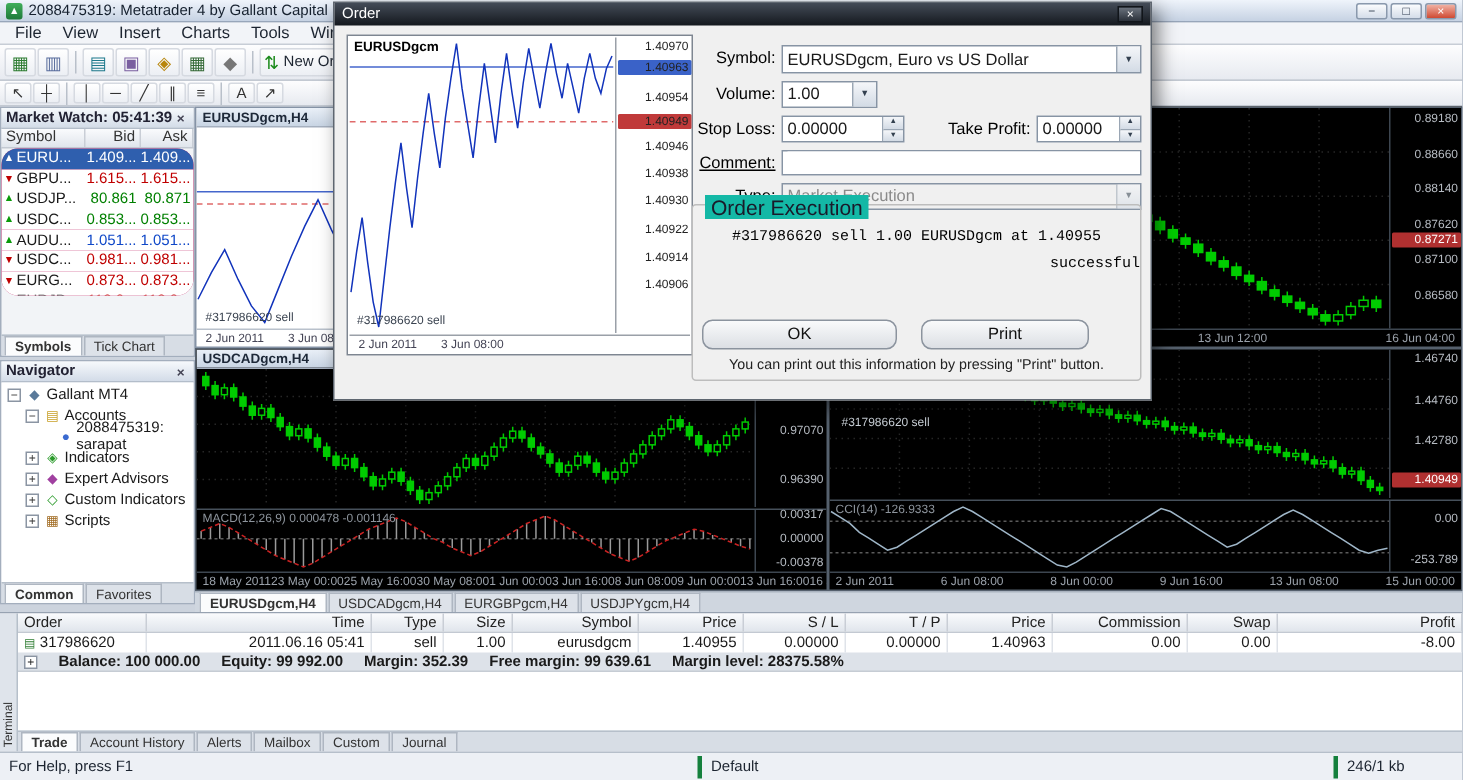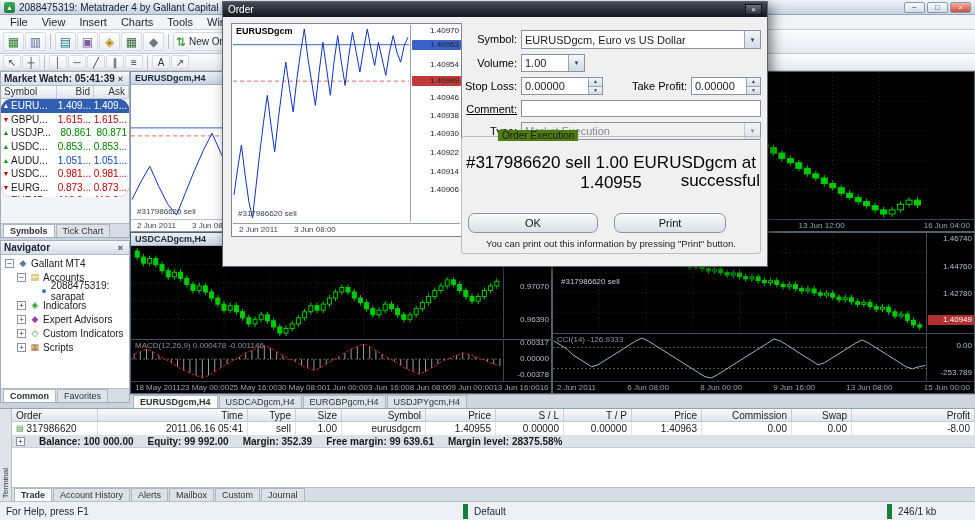--- a/index.html
+++ b/index.html
@@ -80,21 +80,21 @@
 .term-head{position:absolute;left:12px;right:0;top:0;height:13px;display:flex;background:linear-gradient(#fafbfd,#e0e5ec);border-bottom:1px solid #c3c9d2;}
 .tcell{font-size:10px;padding:0 4px;display:flex;align-items:center;justify-content:flex-end;border-right:1px solid #dfe3e9;overflow:hidden;white-space:nowrap;}
 .term-head .tcell{border-right:1px solid #c9ced6;color:#222;}
 .term-row{position:absolute;left:12px;right:0;top:13px;height:13px;display:flex;background:#fff;}
 .ordico{font-size:8px;color:#2e7d32;margin-right:3px;}
 .balance-row{position:absolute;left:12px;right:0;top:26px;height:13px;background:#dde2e9;display:flex;align-items:center;font-size:10px;font-weight:bold;gap:14px;padding-left:4px;border-bottom:1px solid #c6ccd4;}
 .plusbox{width:9px;height:9px;border:1px solid #8b95a3;background:#fff;font-size:8px;line-height:7px;text-align:center;font-weight:normal;}
 .term-tabs{position:absolute;left:12px;right:0;bottom:0;height:14px;display:flex;align-items:flex-end;background:#d7dde5;border-top:1px solid #b6bfca;padding-left:2px;}
 
 .statusbar{position:absolute;left:0;top:501px;width:975px;height:19px;background:#edf0f5;border-top:1px solid #b6bfca;display:flex;align-items:center;font-size:10px;color:#1c2430;}
-.sseg{height:15px;display:flex;align-items:center;padding:0 6px;border-right:5px solid #15803d;overflow:hidden;white-space:nowrap;}
+.sseg{height:15px;display:flex;align-items:center;padding:0 6px;border-right:3px solid #15803d;overflow:hidden;white-space:nowrap;}
 .sseg.s1{width:468px;} .sseg.s2{width:424px;} .sseg.s3{flex:1;border-right:none;}
 
 .dialog{position:absolute;left:222px;top:1px;width:546px;height:266px;background:#f0f0f0;border:1px solid #5e6670;box-shadow:4px 5px 12px rgba(0,0,0,.5);z-index:50;}
 .dlg-title{height:15px;background:linear-gradient(#434b57,#14181e);color:#fff;display:flex;align-items:center;padding:0 5px;font-size:10px;}
 .dlg-x{margin-left:auto;width:17px;height:11px;background:linear-gradient(#6a727d,#2b313a);border:1px solid #11151a;color:#fff;font-size:8px;line-height:9px;text-align:center;}
 .mini-chart{position:absolute;left:8px;top:21px;width:231px;height:214px;background:#fff;border:1px solid #7e8691;}
 .mini-sym{position:absolute;left:4px;top:2px;font-size:9px;font-weight:bold;color:#000;z-index:2;}
 .mini-plot{position:absolute;left:1px;top:1px;right:52px;bottom:14px;}
 .mini-scale{position:absolute;right:0;top:1px;width:51px;bottom:14px;border-left:1px solid #9aa0a8;}
 .mini-scale .slabel{color:#222;}
@@ -105,22 +105,22 @@
 .lab-a{left:200px;width:94px;} .lab-b{left:386px;width:78px;}
 .field{position:absolute;background:#fff;border:1px solid #8794a4;display:flex;align-items:center;font-size:11px;padding-left:3px;}
 .field .val{flex:1;overflow:hidden;white-space:nowrap;}
 .drop{width:16px;align-self:stretch;background:linear-gradient(#f4f6f9,#d3dbe5);border-left:1px solid #9aa6b4;display:flex;align-items:center;justify-content:center;font-size:6px;color:#33404f;}
 .spincol{width:14px;align-self:stretch;display:flex;flex-direction:column;border-left:1px solid #9aa6b4;}
 .spincol div{flex:1;background:linear-gradient(#f4f6f9,#d3dbe5);font-size:5px;line-height:7px;text-align:center;color:#33404f;border-bottom:1px solid #9aa6b4;}
 .spincol div:last-child{border-bottom:none;}
 .field.disabled{background:#f0f0f0;color:#8a8a8a;}
 .field.disabled .drop{opacity:.55;}
 .groupbox{position:absolute;left:238px;top:134px;width:300px;height:118px;border:1px solid #bdbdbd;border-radius:3px;}
-.gb-legend{position:absolute;top:-7px;left:8px;background:#4d7c0f;padding:0 4px;font-size:10px;color:#1a1a2a;margin-left:28px;}
-.result{position:absolute;left:0;right:0;text-align:center;font-size:17px;color:#000;}
+.gb-legend{position:absolute;top:-7px;left:8px;background:#14b8a6;padding:0 4px;font-size:14px;color:#1a1a2a;}
+.result{position:absolute;left:0;right:0;text-align:center;font-size:10px;color:#000;font-family:Liberation Mono, monospace;}
 .res1{top:16px;} .res2{top:34px;text-align:right;}
 .btn{position:absolute;height:20px;background:linear-gradient(#f9fafb,#dcdfe4);border:1px solid #8b939e;border-radius:7px;font-size:11px;display:flex;align-items:center;justify-content:center;color:#111;}
 .btn-ok{left:6px;top:76px;width:130px;}
 .btn-print{left:152px;top:76px;width:112px;}
 .gb-note{position:absolute;left:0;right:0;top:101px;text-align:center;font-size:9.5px;color:#222;}
 input.txt{outline:none;border:none;width:100%;height:100%;font-size:11px;font-family:"Liberation Sans",sans-serif;}
 </style>
 </head>
 <body>
 
@@ -473,20 +473,29 @@
           <rect x="327.6136363636363" y="137.84848484848456" width="6" height="4.15151515151544" fill="#00cc00" stroke="#00cc00" stroke-width="1"></rect>
           <line x1="339.09090909090907" y1="134.84848484848456" x2="339.09090909090907" y2="145" stroke="#00cc00" stroke-width="1"></line>
           <rect x="336.09090909090907" y="137.84848484848456" width="6" height="4.15151515151544" fill="#000000" stroke="#00cc00" stroke-width="1"></rect>
           <line x1="347.5681818181818" y1="129.31313131313084" x2="347.5681818181818" y2="140.84848484848456" stroke="#00cc00" stroke-width="1"></line>
           <rect x="344.5681818181818" y="132.31313131313084" width="6" height="5.535353535353721" fill="#000000" stroke="#00cc00" stroke-width="1"></rect>
           <line x1="356.0454545454545" y1="125.16161616161617" x2="356.0454545454545" y2="135.31313131313084" stroke="#00cc00" stroke-width="1"></line>
           <rect x="353.0454545454545" y="128.16161616161617" width="6" height="4.151515151514673" fill="#000000" stroke="#00cc00" stroke-width="1"></rect>
           <line x1="364.52272727272725" y1="125.16161616161617" x2="364.52272727272725" y2="136.00505050504998" stroke="#00cc00" stroke-width="1"></line>
           <rect x="361.52272727272725" y="128.16161616161617" width="6" height="4.843434343433813" fill="#00cc00" stroke="#00cc00" stroke-width="1"></rect>
         </svg></div>
+    <div class="scale-abs" id="c2s">
+        <div class="slabel" style="top: 5%; color: rgb(183, 188, 195);">0.89180</div>
+        <div class="slabel" style="top: 21%; color: rgb(183, 188, 195);">0.88660</div>
+        <div class="slabel" style="top: 37%; color: rgb(183, 188, 195);">0.88140</div>
+        <div class="slabel" style="top: 53%; color: rgb(183, 188, 195);">0.87620</div>
+        <div class="slabel" style="top: 69%; color: rgb(183, 188, 195);">0.87100</div>
+        <div class="slabel" style="top: 85%; color: rgb(183, 188, 195);">0.86580</div>
+        <div class="slabel stag" style="top: 60%; background: rgb(176, 48, 48);">0.87271</div>
+      </div>
     <div class="xaxis dark ax-spread" id="c2x">
         <span>6 Jun 08:00</span>
         <span>9 Jun 00:00</span>
         <span>13 Jun 12:00</span>
         <span>16 Jun 04:00</span>
       </div>
   </div>
 
   <div class="chart-win" id="cw3">
     <div class="caption">

